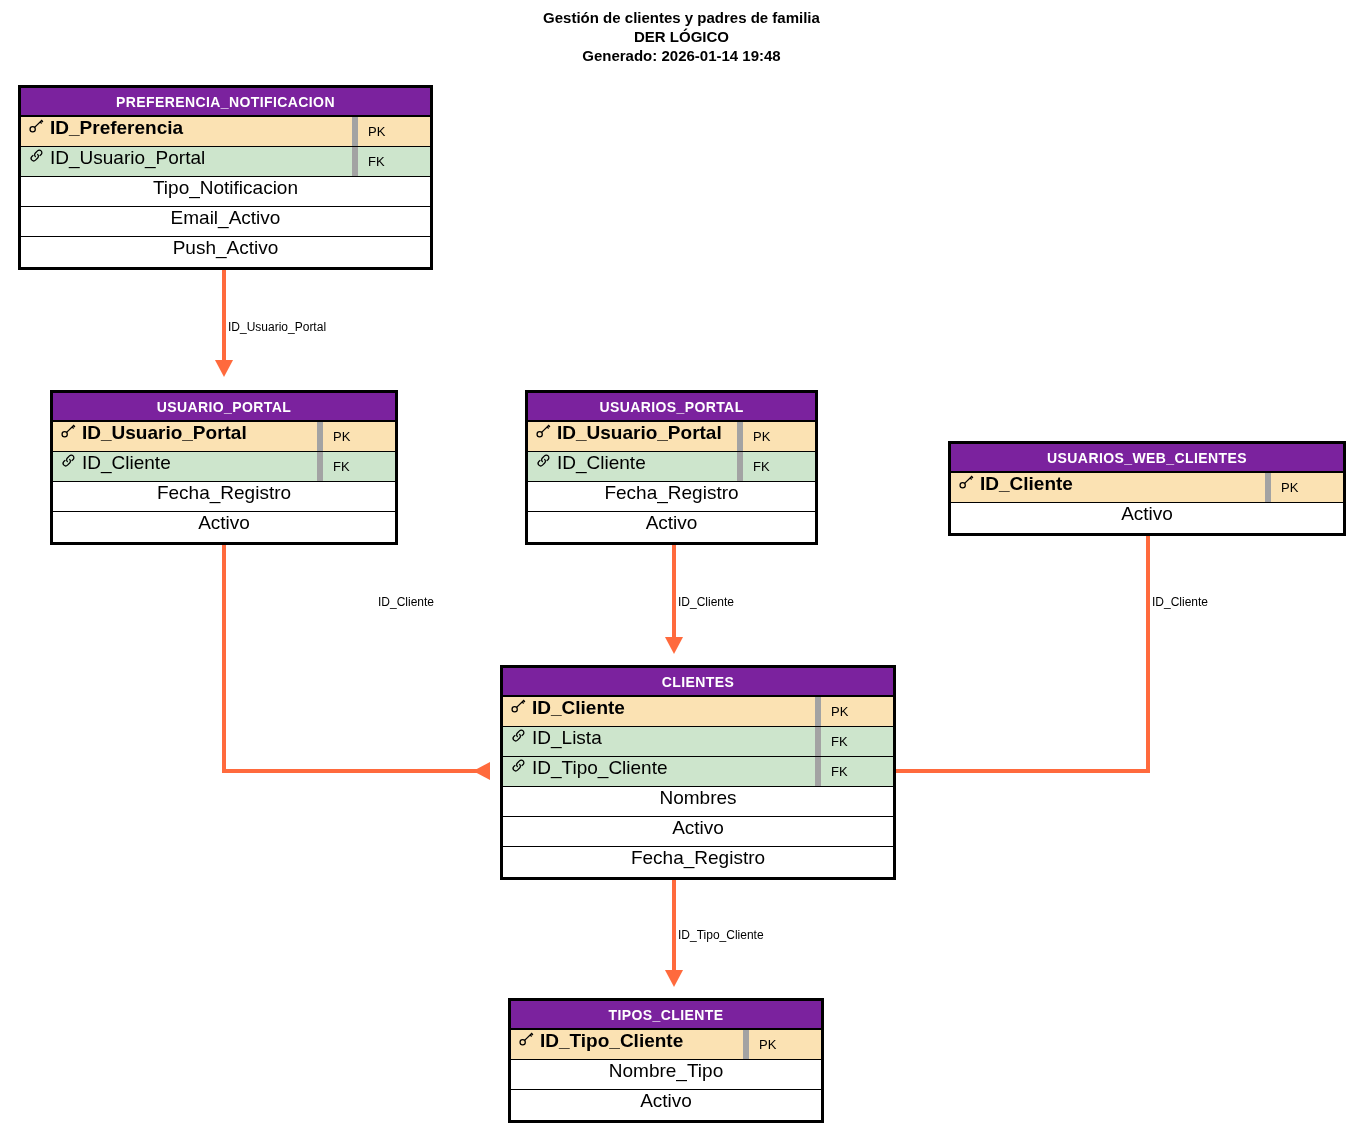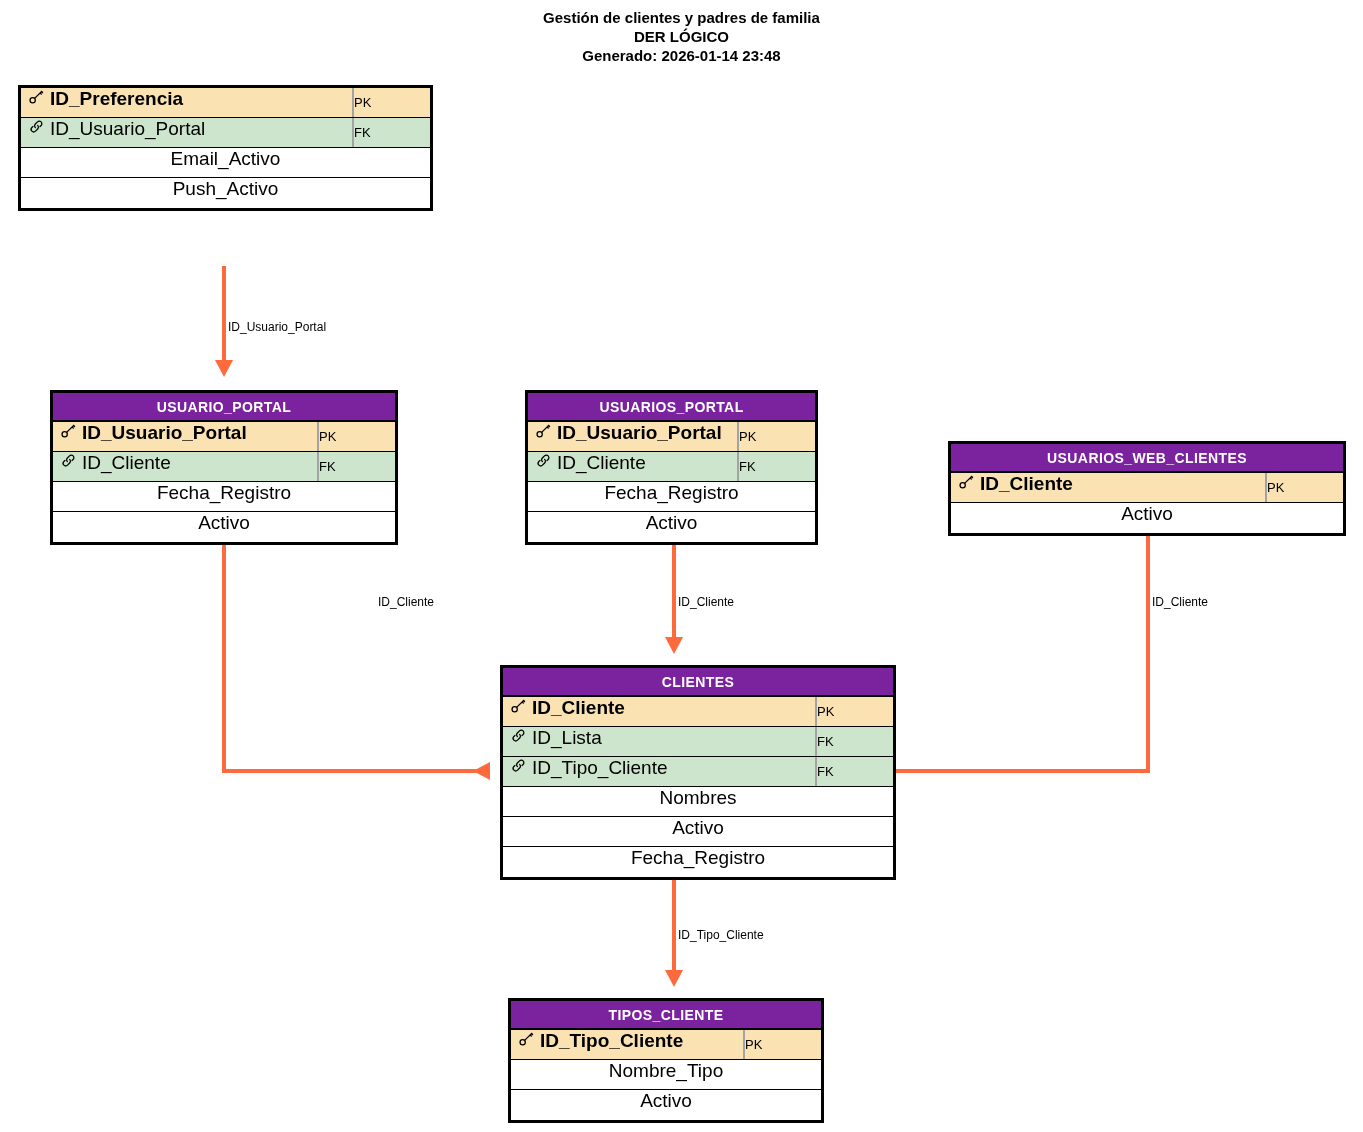--- a/index.html
+++ b/index.html
@@ -67,24 +67,24 @@
     font-size:19px;
     color:#000000;
     white-space:nowrap;
     box-sizing:border-box;
   }
   .row .tag{
     width:78px;
     flex:0 0 78px;
     display:flex;
     align-items:center;
-    padding-left:0;
+    padding-left:10px;
     font-size:13px;
     color:#000000;
-    border-left:2px solid #a3a3a3;
+    border-left:6px solid #a3a3a3;
     box-sizing:border-box;
   }
   .row.pk{background:#FBE2B3;}
   .row.pk .name{font-weight:bold;}
   .row.fk{background:#CDE5CC;}
   .row.attr{
     background:#ffffff;
     justify-content:center;
   }
   .row.attr .name{
@@ -131,21 +131,21 @@
   }
 </style>
 </head>
 <body>
 
 <div id="canvas">
 
   <div class="title-block">
     <div>Gestión de clientes y padres de familia</div>
     <div>DER LÓGICO</div>
-    <div>Generado: 2026-01-14 23:48</div>
+    <div>Generado: 2026-01-14 19:48</div>
   </div>
 
   <div class="edge v" style="left:222px; top:266px; height:98px;"></div>
   <div class="arrow down" style="left:215px; top:360px;"></div>
   <div class="edge-label" style="left:228px; top:320px;">ID_Usuario_Portal</div>
 
   <div class="edge v" style="left:222px; top:543px; height:230px;"></div>
   <div class="edge h" style="left:222px; top:769px; width:268px;"></div>
   <div class="arrow left" style="left:473px; top:762px;"></div>
   <div class="edge-label" style="left:378px; top:595px;">ID_Cliente</div>
@@ -157,20 +157,21 @@
   <div class="edge v" style="left:1146px; top:512px; height:261px;"></div>
   <div class="edge h" style="left:862px; top:769px; width:288px;"></div>
   <div class="arrow right" style="left:851px; top:762px;"></div>
   <div class="edge-label" style="left:1152px; top:595px;">ID_Cliente</div>
 
   <div class="edge v" style="left:672px; top:876px; height:98px;"></div>
   <div class="arrow down" style="left:665px; top:970px;"></div>
   <div class="edge-label" style="left:678px; top:928px;">ID_Tipo_Cliente</div>
 
   <div class="entity" style="left:18px; top:85px; width:415px;">
+    <div class="ent-header">PREFERENCIA_NOTIFICACION</div>
     <div class="rows">
         <div class="row pk">
           <div class="name">
             <span class="ic">
               <svg viewBox="0 0 24 24" width="17" height="17">
                 <g fill="none" stroke="#000" stroke-width="1.8">
                   <circle cx="6.6" cy="17.4" r="3.7"></circle>
                   <path d="M9.3 14.7 L20 4.2"></path>
                   <path d="M17.2 7 L19.3 9.1"></path>
                   <path d="M19.1 5.1 L21.1 7.1"></path>
@@ -190,20 +191,25 @@
                   <path d="M10.4 13.6a3.6 3.6 0 0 1 0-5.1l3-3a3.6 3.6 0 0 1 5.1 5.1l-1.6 1.6"></path>
                 </g>
               </svg>
             </span>
             <span>ID_Usuario_Portal</span>
           </div>
           <div class="tag">FK</div>
         </div>
         <div class="row attr">
           <div class="name">
+            <span>Tipo_Notificacion</span>
+          </div>
+        </div>
+        <div class="row attr">
+          <div class="name">
             <span>Email_Activo</span>
           </div>
         </div>
         <div class="row attr">
           <div class="name">
             <span>Push_Activo</span>
           </div>
         </div>
       </div>
   </div>

